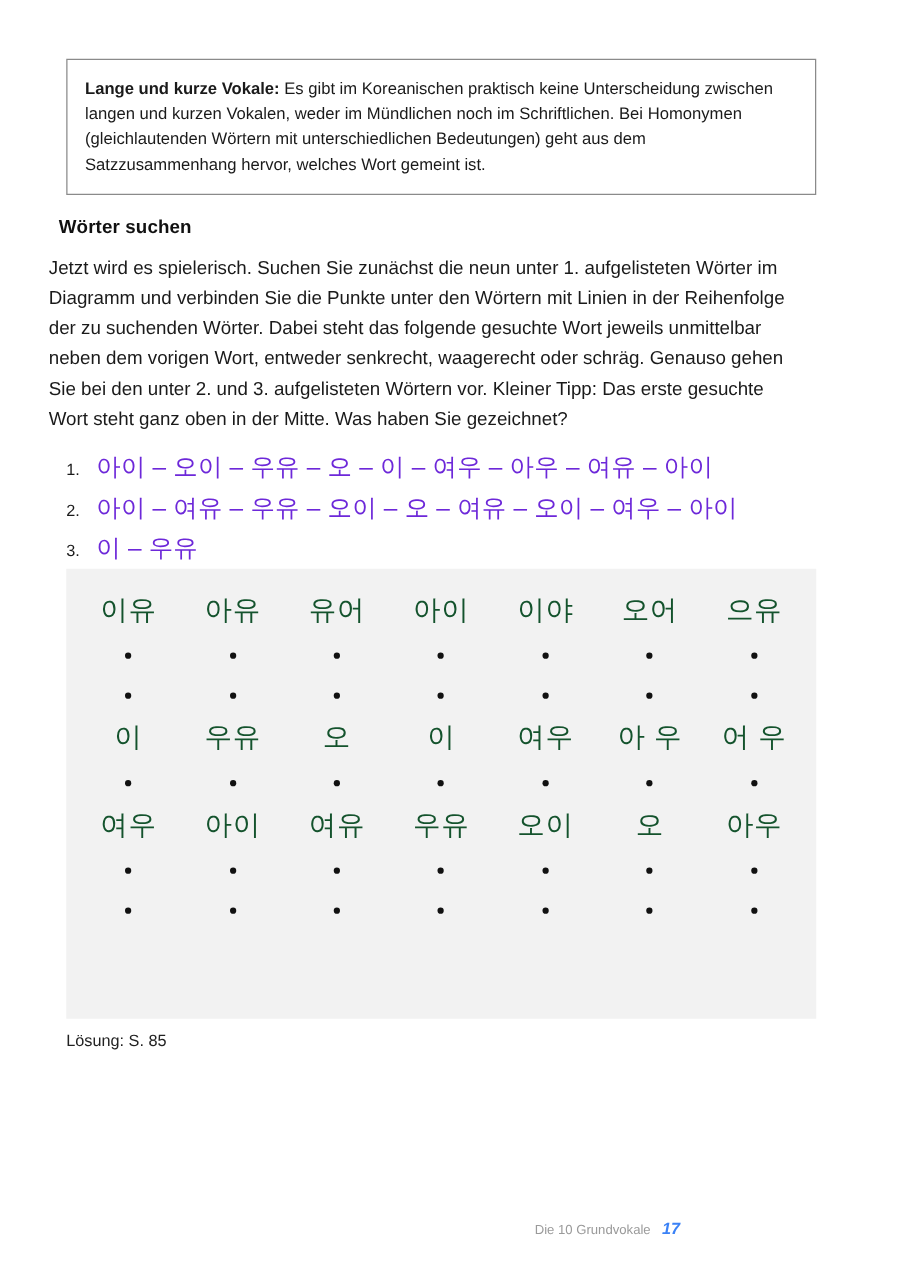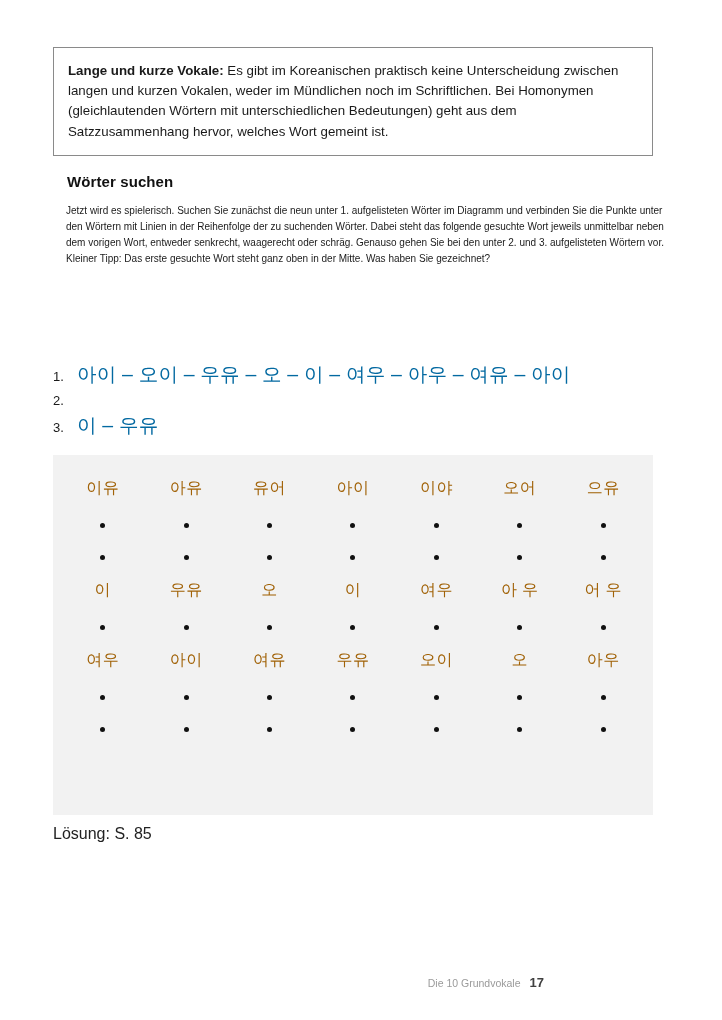--- a/index.html
+++ b/index.html
@@ -41,35 +41,35 @@
     line-height: 1.52;
     color: #1a1a1a;
   }
   .info-box .lead {
     font-weight: bold;
   }
 
   
   .section-heading {
     position: absolute;
-    left: 67px;
+    left: 47px;
     top: 173px;
     font-size: 15px;
     font-weight: bold;
     color: #111111;
     letter-spacing: 0.1px;
   }
 
   
   .intro {
     position: absolute;
-    left: 66px;
+    left: 39px;
     top: 203px;
     width: 600px;
-    font-size: 10px;
+    font-size: 15px;
     line-height: 1.61;
     color: #1a1a1a;
   }
 
   
   .word-lists {
     position: absolute;
     left: 53px;
     top: 360px;
     width: 600px;
@@ -81,21 +81,21 @@
   }
   .word-row .num {
     width: 24px;
     flex: 0 0 24px;
     font-size: 13px;
     color: #1a1a1a;
   }
   .word-row .words {
     font-size: 19.5px;
     line-height: 1.52;
-    color: #0369a1;
+    color: #6d28d9;
     letter-spacing: 0.2px;
   }
 
   
   .puzzle {
     position: absolute;
     left: 53px;
     top: 455px;
     width: 600px;
     height: 360px;
@@ -107,64 +107,64 @@
     width: 100%;
     border-collapse: collapse;
     table-layout: fixed;
   }
   .puzzle-table td {
     text-align: center;
     vertical-align: middle;
     padding: 0;
   }
   .cell-word {
-    font-size: 16px;
-    color: #a16207;
+    font-size: 22px;
+    color: #14532d;
     height: 38px;
     line-height: 38px;
     letter-spacing: 0.5px;
-    font-family: Liberation Serif, serif;
   }
   .cell-dot {
     height: 32px;
   }
   .dot {
     display: inline-block;
     width: 5px;
     height: 5px;
     border-radius: 50%;
     background: #111111;
   }
 
   
   .solution {
     position: absolute;
     left: 53px;
     top: 825px;
-    font-size: 16px;
+    font-size: 13px;
     color: #222222;
   }
 
   
   .footer {
     position: absolute;
     right: 54px;
     top: 975px;
     display: flex;
     align-items: baseline;
     gap: 9px;
   }
   .footer .chapter {
     font-size: 10.5px;
     color: #9a9a9a;
   }
   .footer .pageno {
     font-size: 13px;
     font-weight: bold;
-    color: #404040;
+    color: #3b82f6;
+    font-style: italic;
   }
 </style>
 </head>
 <body>
 
 <div class="page">
 
   <div class="info-box">
     <p><span class="lead">Lange und kurze Vokale:</span><span> Es gibt im Koreanischen praktisch keine Unterscheidung zwischen langen und kurzen Vokalen, weder im Mündlichen noch im Schriftlichen. Bei Homonymen (gleichlautenden Wörtern mit unterschiedlichen Bedeutungen) geht aus dem Satzzusammenhang hervor, welches Wort gemeint ist.</span></p>
   </div>
@@ -173,20 +173,21 @@
 
   <div class="intro">Jetzt wird es spielerisch. Suchen Sie zunächst die neun unter 1. aufgelisteten Wörter im Diagramm und verbinden Sie die Punkte unter den Wörtern mit Linien in der Reihenfolge der zu suchenden Wörter. Dabei steht das folgende gesuchte Wort jeweils unmittelbar neben dem vorigen Wort, entweder senkrecht, waagerecht oder schräg. Genauso gehen Sie bei den unter 2. und 3. aufgelisteten Wörtern vor. Kleiner Tipp: Das erste gesuchte Wort steht ganz oben in der Mitte. Was haben Sie gezeichnet?</div>
 
   <div class="word-lists">
     <div class="word-row">
       <span class="num">1.</span>
       <span class="words">아이 – 오이 – 우유 – 오 – 이 – 여우 – 아우 – 여유 – 아이</span>
     </div>
     <div class="word-row">
       <span class="num">2.</span>
+      <span class="words">아이 – 여유 – 우유 – 오이 – 오 – 여유 – 오이 – 여우 – 아이</span>
     </div>
     <div class="word-row">
       <span class="num">3.</span>
       <span class="words">이 – 우유</span>
     </div>
   </div>
 
   <div class="puzzle">
     <table class="puzzle-table">
       <tbody>

